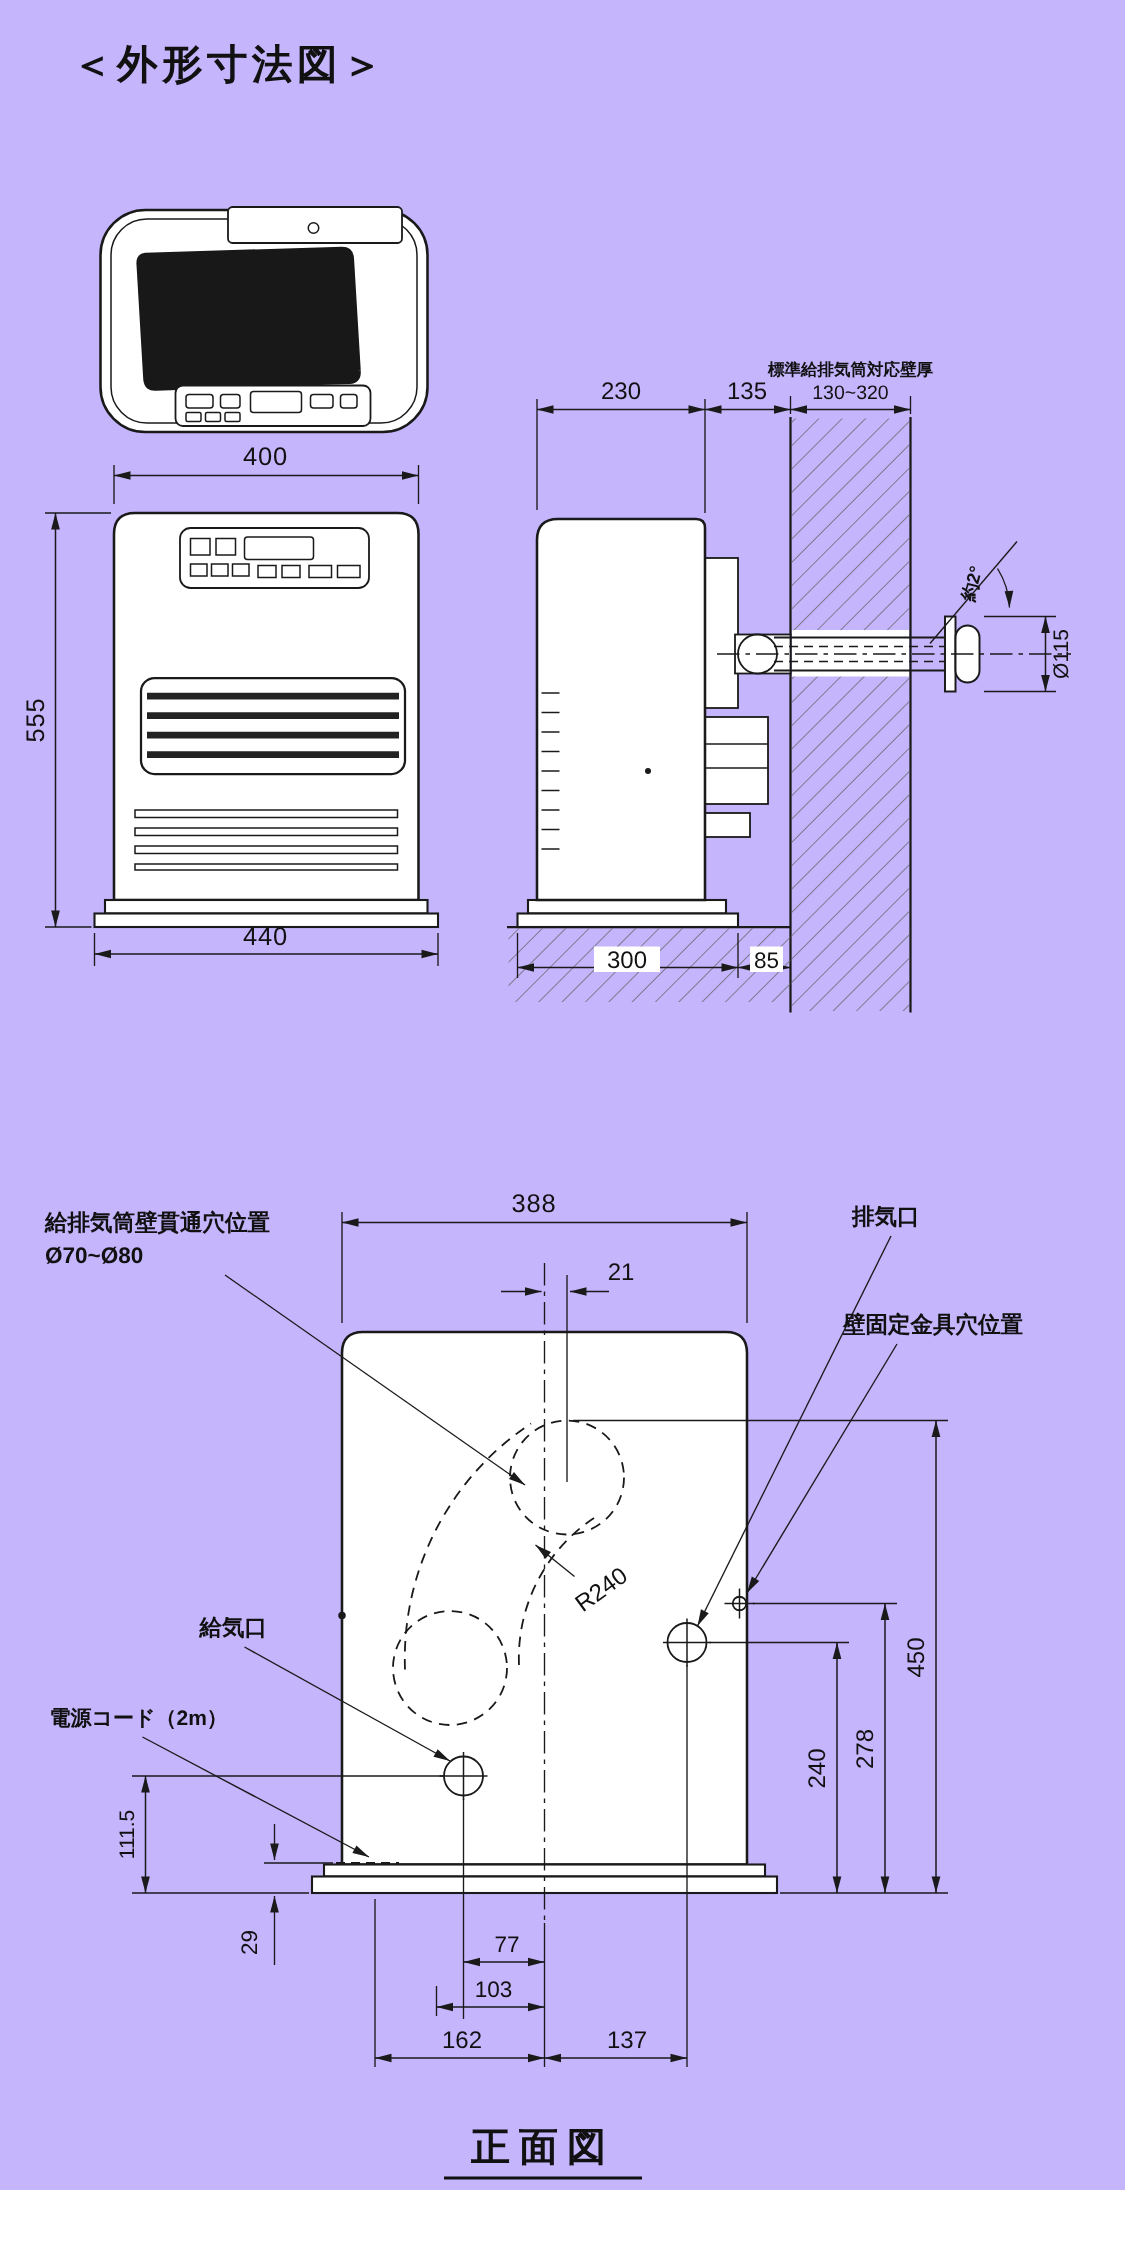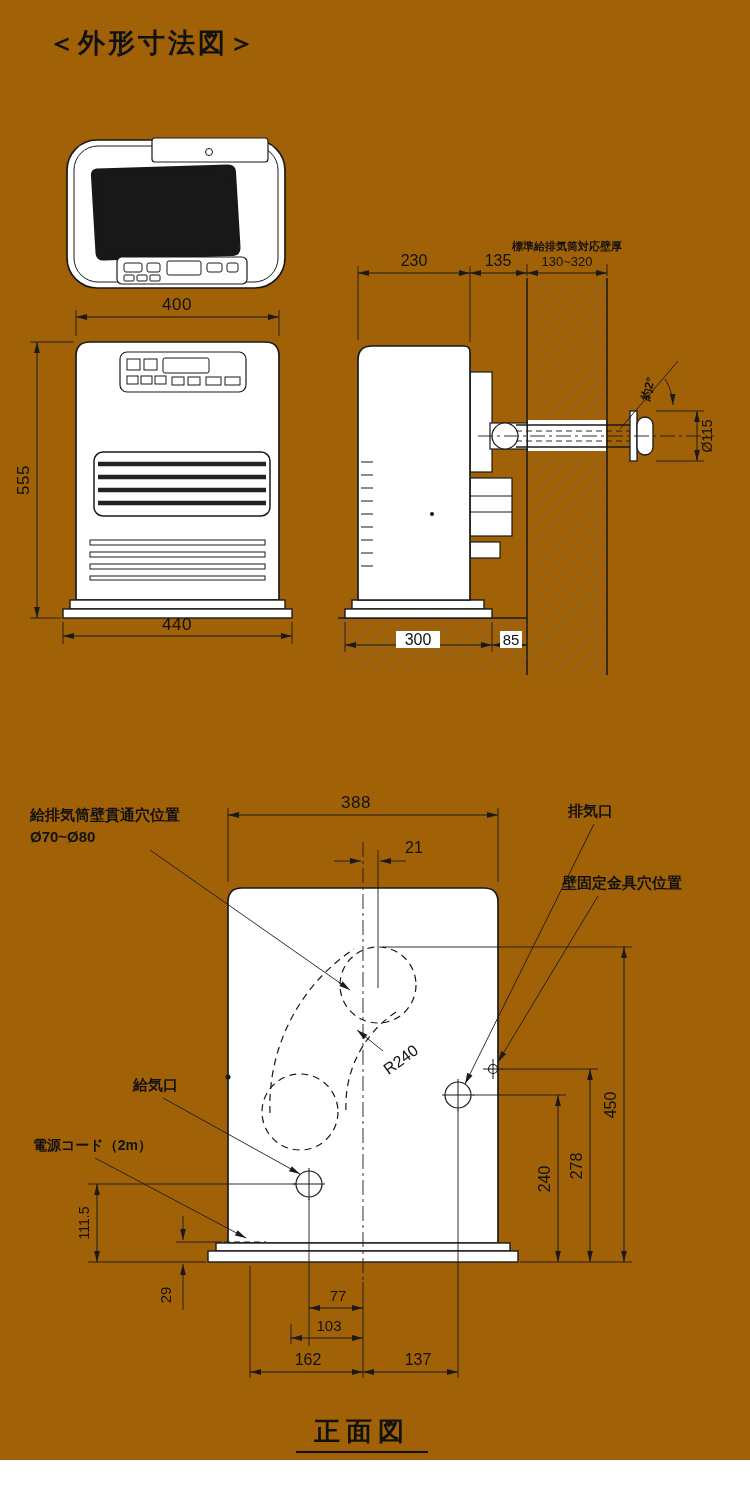--- a/index.html
+++ b/index.html
@@ -1,16 +1,16 @@
 <!DOCTYPE html>
 <html><head>
 <meta charset="utf-8">
 <style>
   html,body{margin:0;padding:0;background:#fff}
-  .page{width:750px;height:1460px;background:#a16207;position:relative;overflow:hidden}
+  .page{width:750px;height:1460px;background:#c4b5fd;position:relative;overflow:hidden}
   svg{display:block}
   svg text{font-family:"Liberation Sans","DejaVu Sans",sans-serif;fill:#111}
   .w{fill:#fff;stroke:#1a1a1a}
   .n{fill:none;stroke:#1a1a1a}
   .t09{stroke-width:.9}.t10{stroke-width:1}.t12{stroke-width:1.2}.t13{stroke-width:1.3}
   .t14{stroke-width:1.4}.t15{stroke-width:1.5}.t17{stroke-width:1.7}
   .ext{stroke-width:.9}
   .dimln{stroke-width:1}
   .dash{stroke-width:1.2;stroke-dasharray:7 5}
   .cl{stroke-width:.9;stroke-dasharray:15 4 3 4}

